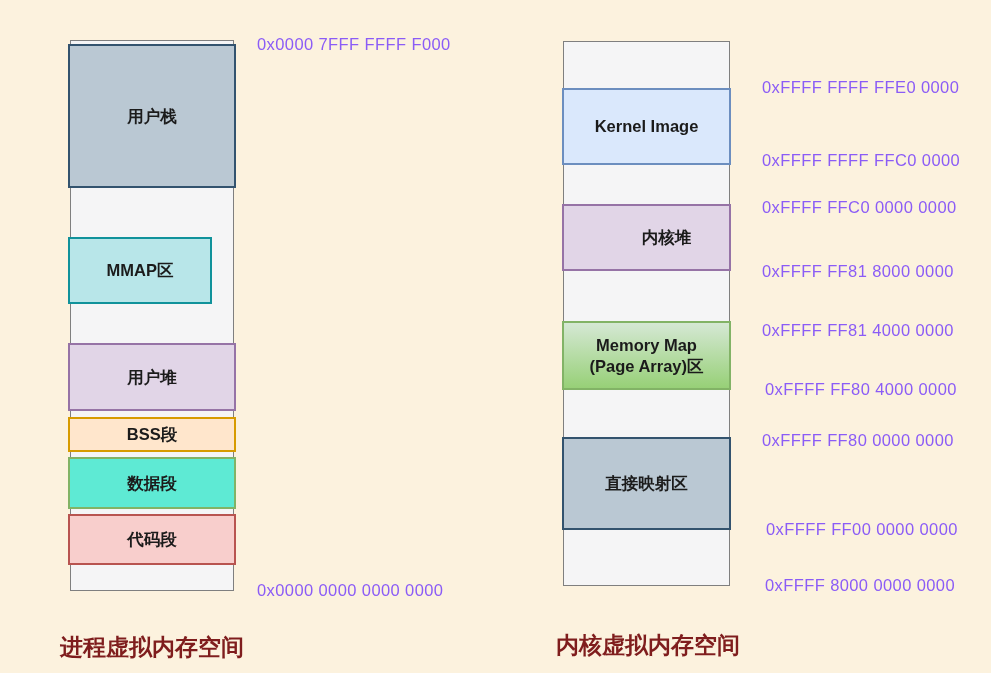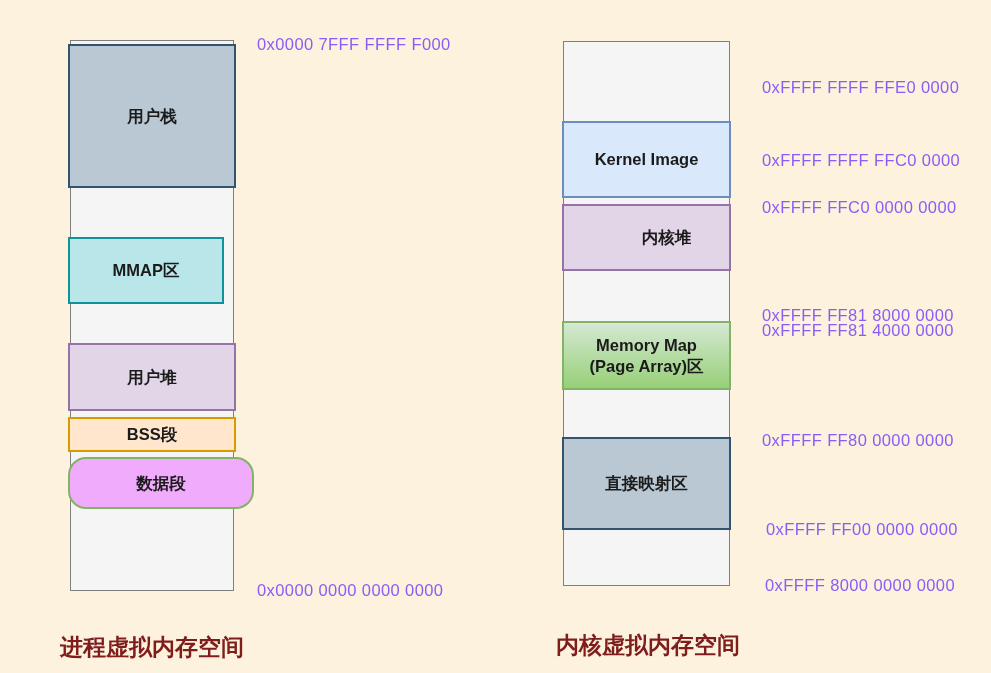--- a/index.html
+++ b/index.html
@@ -55,57 +55,61 @@
 </style>
 </head>
 <body>
 
 <div id="stage">
 
   <div class="vm-column" style="left:70px;top:40px;width:164px;height:551px;">
     <div class="segment" style="left: -3px; top: 3px; width: 168px; height: 144px; background: rgb(186, 200, 211); border-color: rgb(51, 83, 110);">
       <span class="seg-label">用户栈</span>
     </div>
-    <div class="segment" style="left: -3px; top: 196px; width: 156px; height: 67px; background: rgb(184, 230, 233); border-color: rgb(16, 146, 155);">
+    <div class="segment" style="left: -3px; top: 196px; width: 144px; height: 67px; background: rgb(184, 230, 233); border-color: rgb(16, 146, 155);">
       <span class="seg-label">MMAP区</span>
     </div>
     <div class="segment" style="left: -3px; top: 302px; width: 168px; height: 68px; background: rgb(225, 213, 231); border-color: rgb(150, 115, 166);">
       <span class="seg-label">用户堆</span>
     </div>
     <div class="segment" style="left: -3px; top: 376px; width: 168px; height: 35px; background: rgb(255, 230, 204); border-color: rgb(215, 155, 0);">
       <span class="seg-label">BSS段</span>
     </div>
-    <div class="segment" style="left: -3px; top: 416px; width: 186px; height: 52px; background: #f0abfc; border-color: rgb(130, 179, 102); border-radius: 18px;">
+    <div class="segment" style="left: -3px; top: 416px; width: 168px; height: 52px; background: #5eead4; border-color: rgb(130, 179, 102);">
       <span class="seg-label">数据段</span>
+    </div>
+    <div class="segment" style="left: -3px; top: 473px; width: 168px; height: 51px; background: rgb(248, 206, 204); border-color: rgb(184, 84, 80);">
+      <span class="seg-label">代码段</span>
     </div>
   </div>
 
   <span class="addr" style="left:257px;top:35px;">0x0000 7FFF FFFF F000</span>
   <span class="addr" style="left:257px;top:581px;">0x0000 0000 0000 0000</span>
   <span class="title" style="left:60px;top:634px;">进程虚拟内存空间</span>
 
   <div class="vm-column" style="left:563px;top:41px;width:167px;height:545px;">
-    <div class="segment" style="left: -2px; top: 46px; width: 169px; height: 77px; background: rgb(218, 232, 252); border-color: rgb(108, 142, 191); margin-top: 33px;">
+    <div class="segment" style="left: -2px; top: 46px; width: 169px; height: 77px; background: rgb(218, 232, 252); border-color: rgb(108, 142, 191);">
       <span class="seg-label">Kernel Image</span>
     </div>
     <div class="segment" style="left: -2px; top: 162px; width: 169px; height: 67px; background: rgb(225, 213, 231); border-color: rgb(150, 115, 166); padding-left: 40px;">
       <span class="seg-label">内核堆</span>
     </div>
     <div class="segment" style="left: -2px; top: 279px; width: 169px; height: 69px; background: linear-gradient(rgb(213, 232, 212), rgb(151, 208, 119)); border-color: rgb(130, 179, 102);">
       <span class="seg-label">Memory Map
 (Page Array)区</span>
     </div>
     <div class="segment" style="left: -2px; top: 395px; width: 169px; height: 93px; background: rgb(186, 200, 211); border-color: rgb(51, 83, 110);">
       <span class="seg-label">直接映射区</span>
     </div>
   </div>
 
   <span class="addr" style="left:762px;top:78px;">0xFFFF FFFF FFE0 0000</span>
   <span class="addr" style="left:762px;top:151px;">0xFFFF FFFF FFC0 0000</span>
   <span class="addr" style="left:762px;top:198px;">0xFFFF FFC0 0000 0000</span>
-  <span class="addr" style="left:762px;top:262px;margin-top:44px;">0xFFFF FF81 8000 0000</span>
+  <span class="addr" style="left:762px;top:262px;">0xFFFF FF81 8000 0000</span>
   <span class="addr" style="left:762px;top:321px;">0xFFFF FF81 4000 0000</span>
+  <span class="addr" style="left:765px;top:380px;">0xFFFF FF80 4000 0000</span>
   <span class="addr" style="left:762px;top:431px;">0xFFFF FF80 0000 0000</span>
   <span class="addr" style="left:766px;top:520px;">0xFFFF FF00 0000 0000</span>
   <span class="addr" style="left:765px;top:576px;">0xFFFF 8000 0000 0000</span>
   <span class="title" style="left:556px;top:632px;">内核虚拟内存空间</span>
 
 </div>
 
 </body></html>

